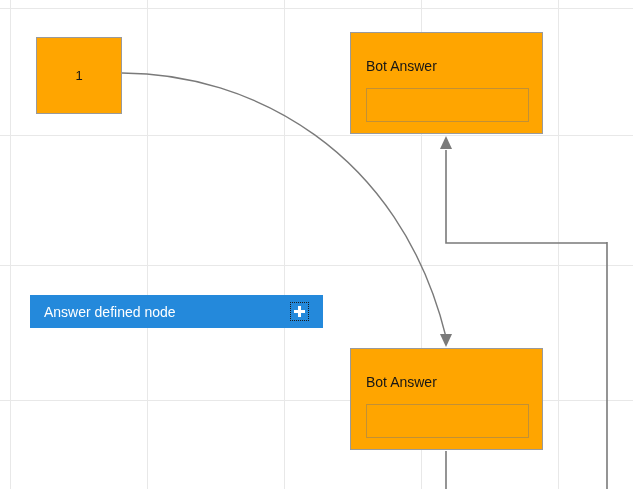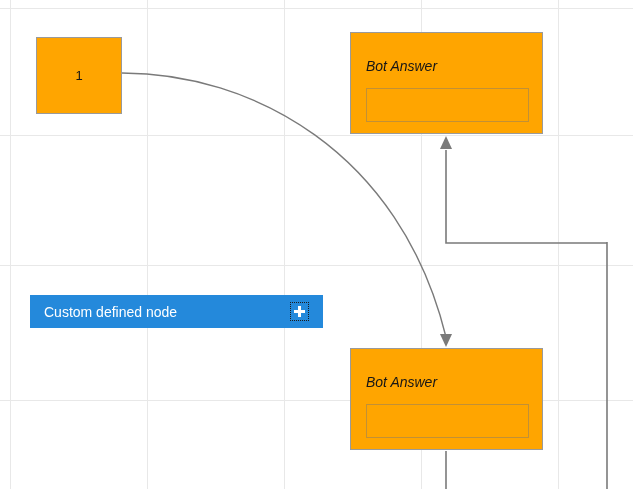--- a/index.html
+++ b/index.html
@@ -57,21 +57,20 @@
   }
   .node-start-label {
     font-size: 13px;
     color: #161616;
     line-height: 1;
   }
 
   .node-bot {
     width: 193px;
     height: 102px;
-    font-style: italic;
   }
   .node-bot-top {
     left: 350px;
     top: 32px;
   }
   .node-bot-bottom {
     left: 350px;
     top: 348px;
   }
   .node-bot-title {
@@ -193,17 +192,17 @@
     <div class="node-bot-title">Bot Answer</div>
     <div class="node-bot-slot"></div>
   </div>
 
   <div class="node node-bot node-bot-bottom">
     <div class="node-bot-title">Bot Answer</div>
     <div class="node-bot-slot"></div>
   </div>
 
   <div class="palette-item">
-    <span class="palette-item-label">Custom defined node</span>
+    <span class="palette-item-label">Answer defined node</span>
     <span class="palette-add-icon"></span>
   </div>
 
 </div>
 
 </body></html>

